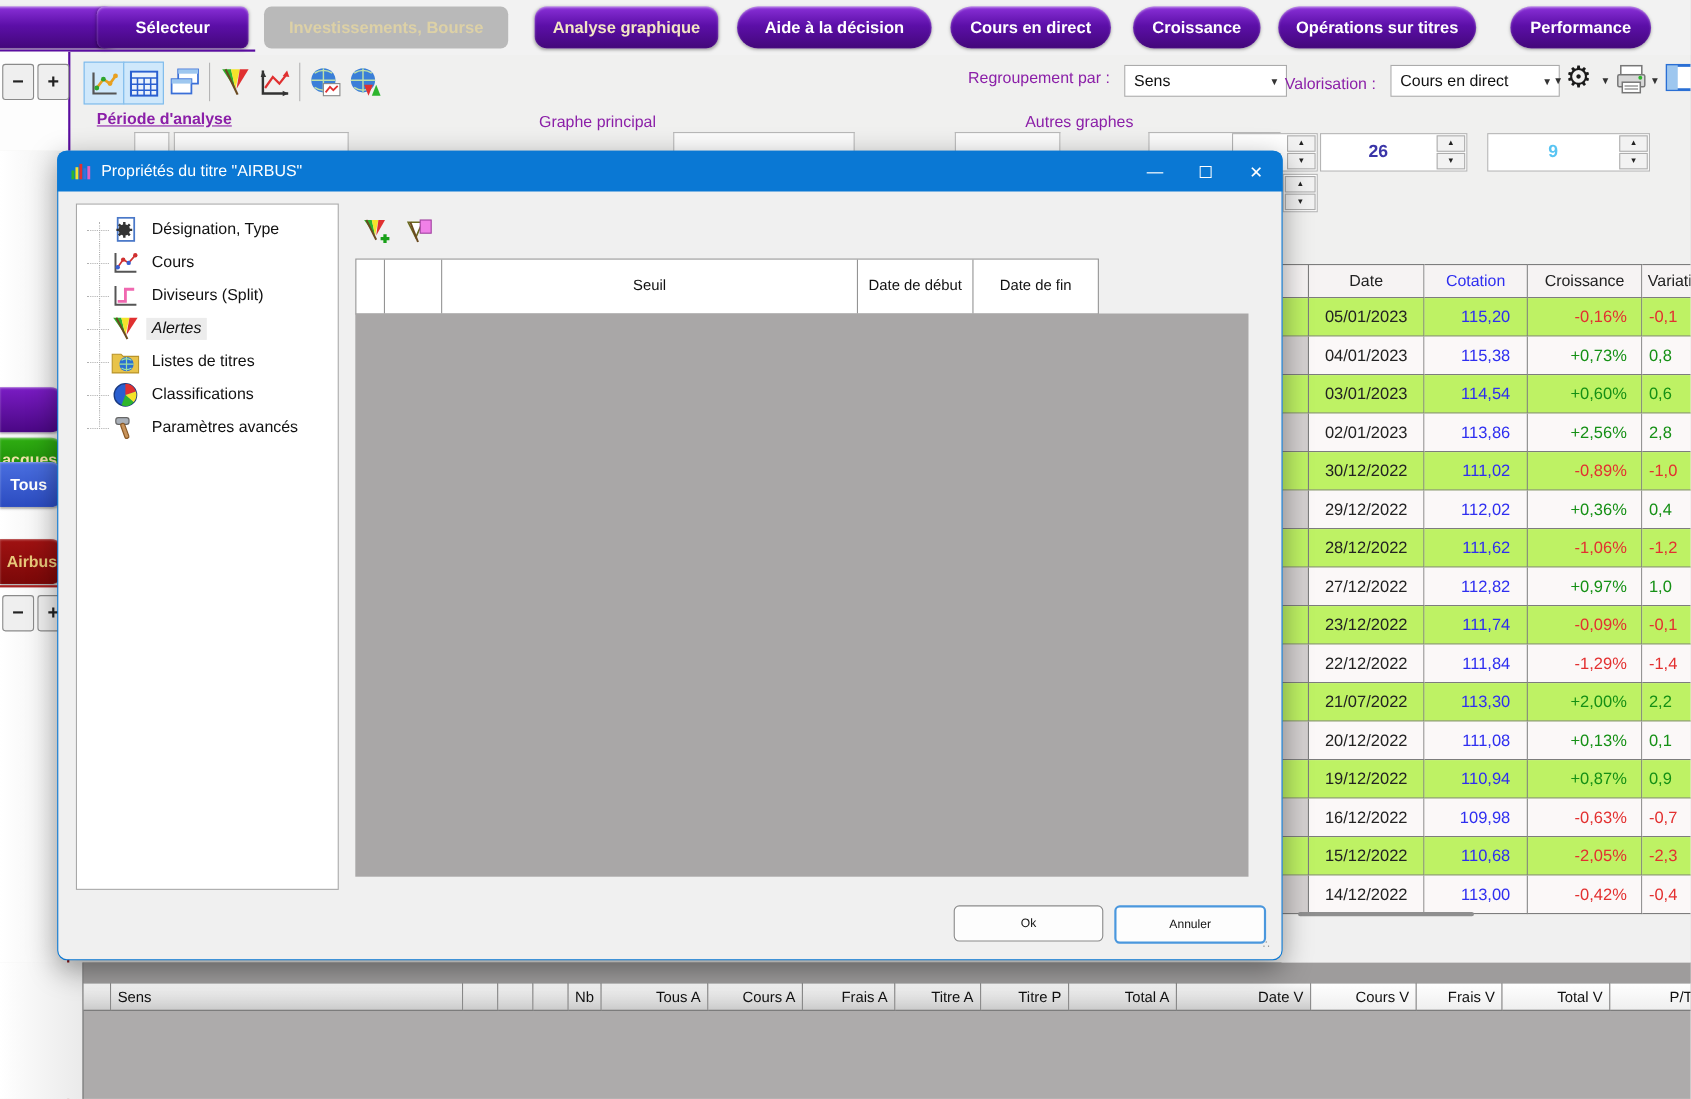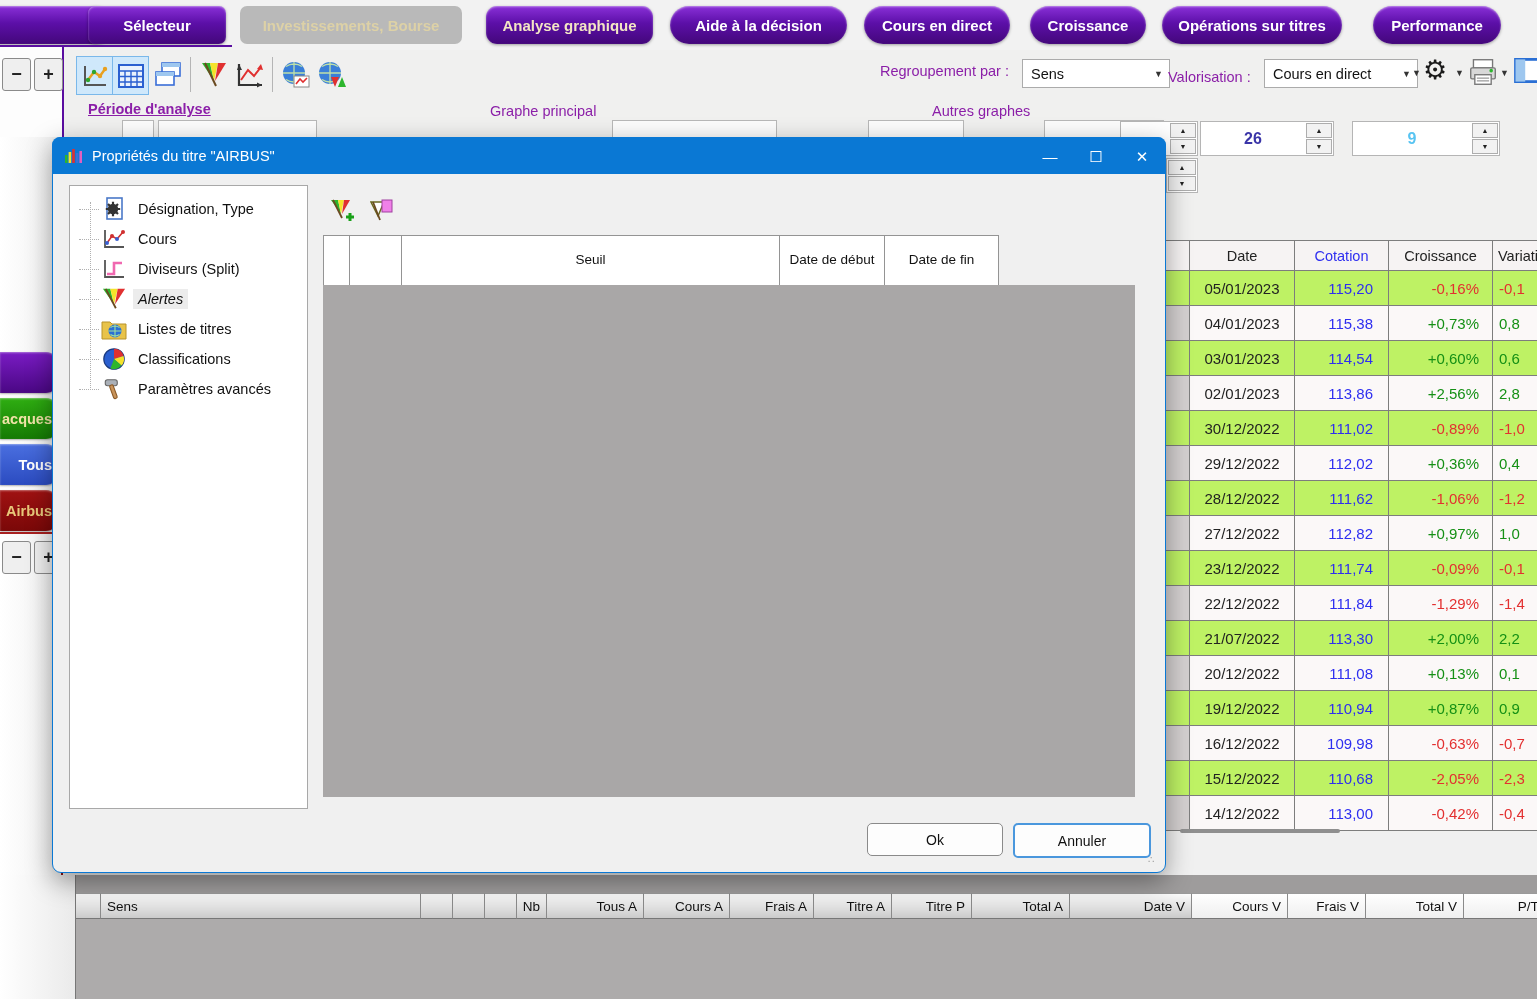--- a/index.html
+++ b/index.html
@@ -74,21 +74,21 @@
   .tree-lbl{padding:2px 5px;}
   .tree-item.selected .tree-lbl{background:#ececec;font-style:italic;}
   .dlg-flags{position:absolute;left:276px;top:60px;display:flex;gap:10px;}
   .flag-btn{width:30px;height:28px;display:flex;align-items:center;justify-content:center;cursor:pointer;}
   .alerts-head{position:absolute;left:270px;top:97px;display:flex;height:49px;background:#fff;border:1px solid #949494;}
   .ah-cell{border-right:1px solid #949494;display:flex;align-items:center;justify-content:center;text-align:center;
           font-size:13.5px;color:#111;line-height:1.25;box-sizing:border-box;}
   .ah-cell:last-child{border-right:none;}
   .alerts-body{position:absolute;left:270px;top:147px;width:812px;height:512px;background:#a9a7a7;}
   .dlg-btn{position:absolute;top:685px;height:31px;width:134px;background:#fdfdfd;border:1px solid #8a8a8a;border-radius:5px;
-          font-size:14px;color:#111;display:flex;align-items:center;justify-content:center;cursor:pointer;}
+          font-size:11px;color:#111;display:flex;align-items:center;justify-content:center;cursor:pointer;}
   .dlg-btn.primary{border:2px solid #4a97dd;}
   .grip{position:absolute;right:5px;bottom:3px;width:12px;height:12px;color:#9a9a9a;font-size:10px;line-height:6px;letter-spacing:1px;}
   
   .quotes{position:absolute;left:1166px;top:240px;z-index:5;}
   .q-row{display:flex;height:35px;}
   .q-row.head{height:31px;}
   .q-cell{box-sizing:border-box;border-right:1px solid #7d7d7d;border-bottom:1px solid #7d7d7d;
           display:flex;align-items:center;font-size:15px;color:#222;background:#fbf8f8;}
   .q-row.head .q-cell{border-top:1px solid #7d7d7d;background:#f6f3f3;justify-content:center;font-size:14.5px;}
   .q-row.alt .q-cell{background:#bef264;}
@@ -278,21 +278,21 @@
         <div>▲</div>
         <div>▼</div>
       </div>
   </div>
 
   <div class="left-bg"></div>
   <div class="side-btn sb-purple" style="top:352px;"></div>
   <div class="side-btn sb-green" style="top:398px;">
       <span>acques</span>
     </div>
-  <div class="side-btn sb-blue" style="top:444px;">
+  <div class="side-btn sb-blue" style="top:420px;justify-content:center;">
       <span>Tous</span>
     </div>
   <div class="side-btn sb-red" style="top:490px;">
       <span>Airbus</span>
     </div>
   <div class="red-hline"></div>
   <div class="mini-btn" style="left:2px;top:541px;">−</div>
   <div class="mini-btn" style="left:34px;top:541px;">+</div>
   <div class="red-vline"></div>
   <div class="left-bg2"></div>

